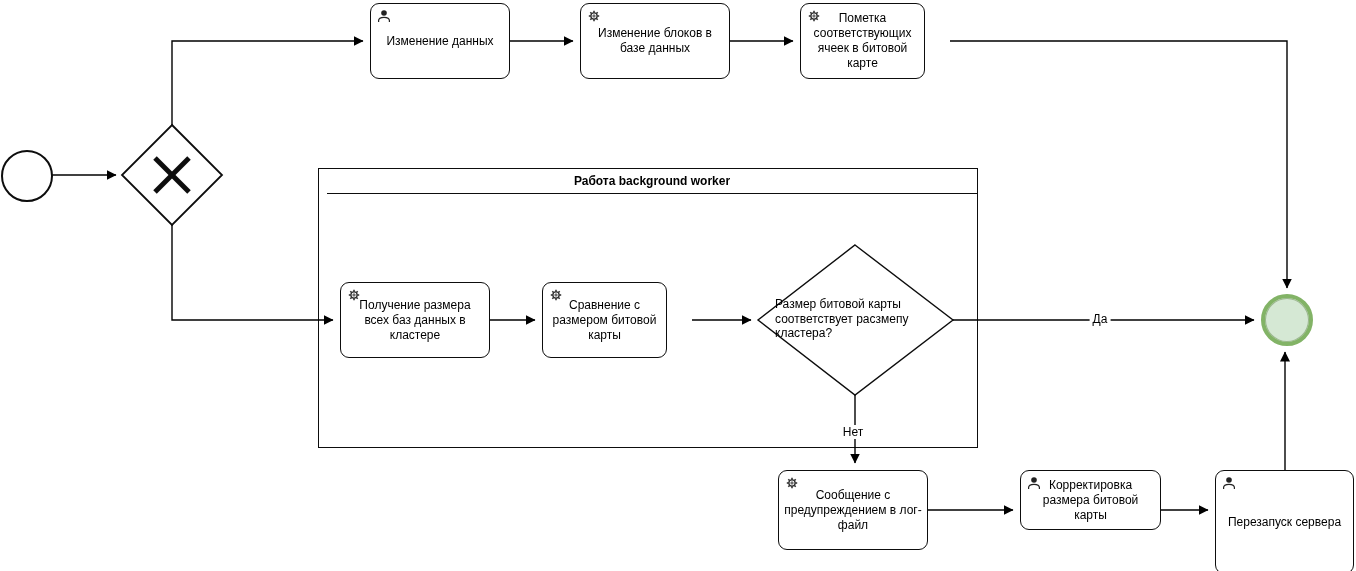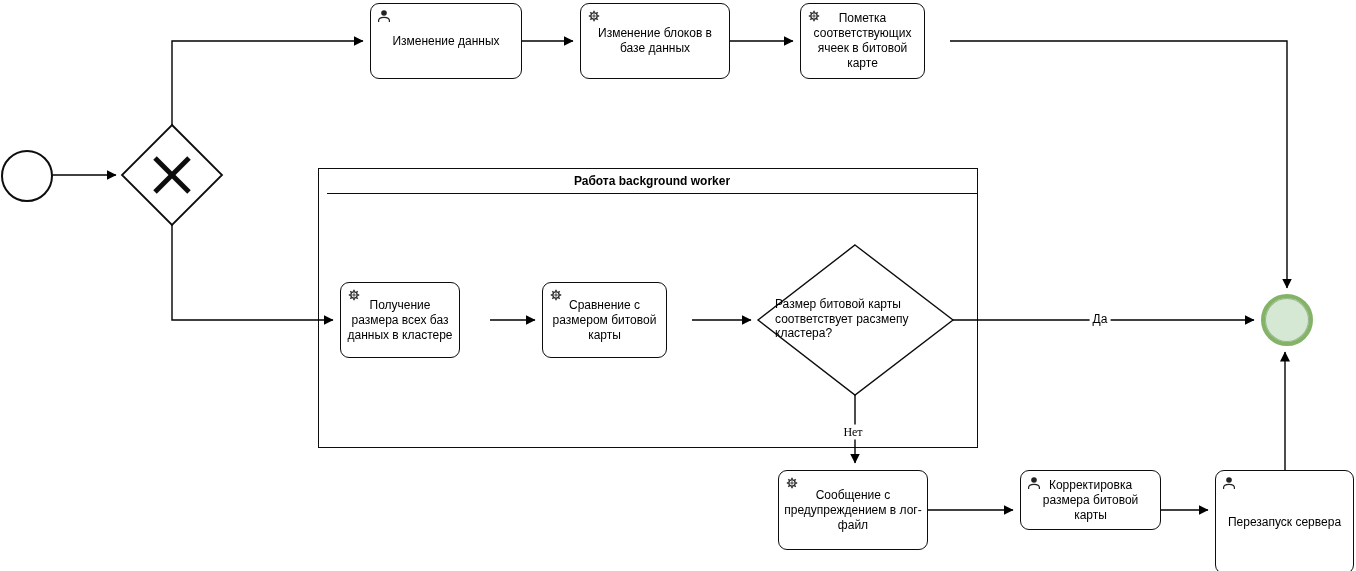--- a/index.html
+++ b/index.html
@@ -21,24 +21,24 @@
   .gw-x{stroke:var(--shape-stroke);stroke-width:5;}
 
   .node{
     position:absolute;z-index:2;background:var(--shape-fill);
     border:1.5px solid var(--shape-stroke);border-radius:9px;
     display:flex;align-items:center;justify-content:center;text-align:center;
     box-sizing:border-box;padding:6px 5px;line-height:1.25;
   }
   .task-icon{position:absolute;left:5px;top:4px;width:16px;height:16px;}
 
-  #t-change-data{left:370px;top:3px;width:152px;height:76px;}
+  #t-change-data{left:370px;top:3px;width:140px;height:76px;}
   #t-change-blocks{left:580px;top:3px;width:150px;height:76px;}
   #t-mark-cells{left:800px;top:3px;width:125px;height:76px;}
-  #t-get-sizes{left:340px;top:282px;width:120px;height:76px;}
+  #t-get-sizes{left:340px;top:282px;width:150px;height:76px;}
   #t-compare{left:542px;top:282px;width:125px;height:76px;}
   #t-log{left:778px;top:470px;width:150px;height:80px;}
   #t-adjust{left:1020px;top:470px;width:141px;height:60px;}
   #t-restart{left:1215px;top:470px;width:139px;height:104px;}
 
   #start-event{
     position:absolute;z-index:2;left:1px;top:150px;width:48px;height:48px;
     border:2px solid var(--shape-stroke);border-radius:50%;background:var(--shape-fill);
   }
   #end-event{
@@ -57,21 +57,21 @@
   }
   #diamond-label{
     position:absolute;z-index:2;left:775px;top:297px;width:160px;
     line-height:1.22;
   }
   .edge-label{
     position:absolute;z-index:3;transform:translate(-50%,-50%);
     background:#ffffff;padding:0 3px;
   }
   #label-yes{left:1100px;top:319px;}
-  #label-no{left:853px;top:432px;font-family:Liberation Serif, serif;}
+  #label-no{left:853px;top:432px;}
 </style>
 </head>
 <body>
 
 <div class="canvas">
 
   <svg class="edges-layer" width="1356" height="571" viewBox="0 0 1356 571">
     <defs>
       <marker id="arrow" markerWidth="11" markerHeight="10" refX="9.5" refY="5" orient="auto" markerUnits="userSpaceOnUse">
         <path d="M0,0 L10,5 L0,10 Z" fill="#000"></path>

